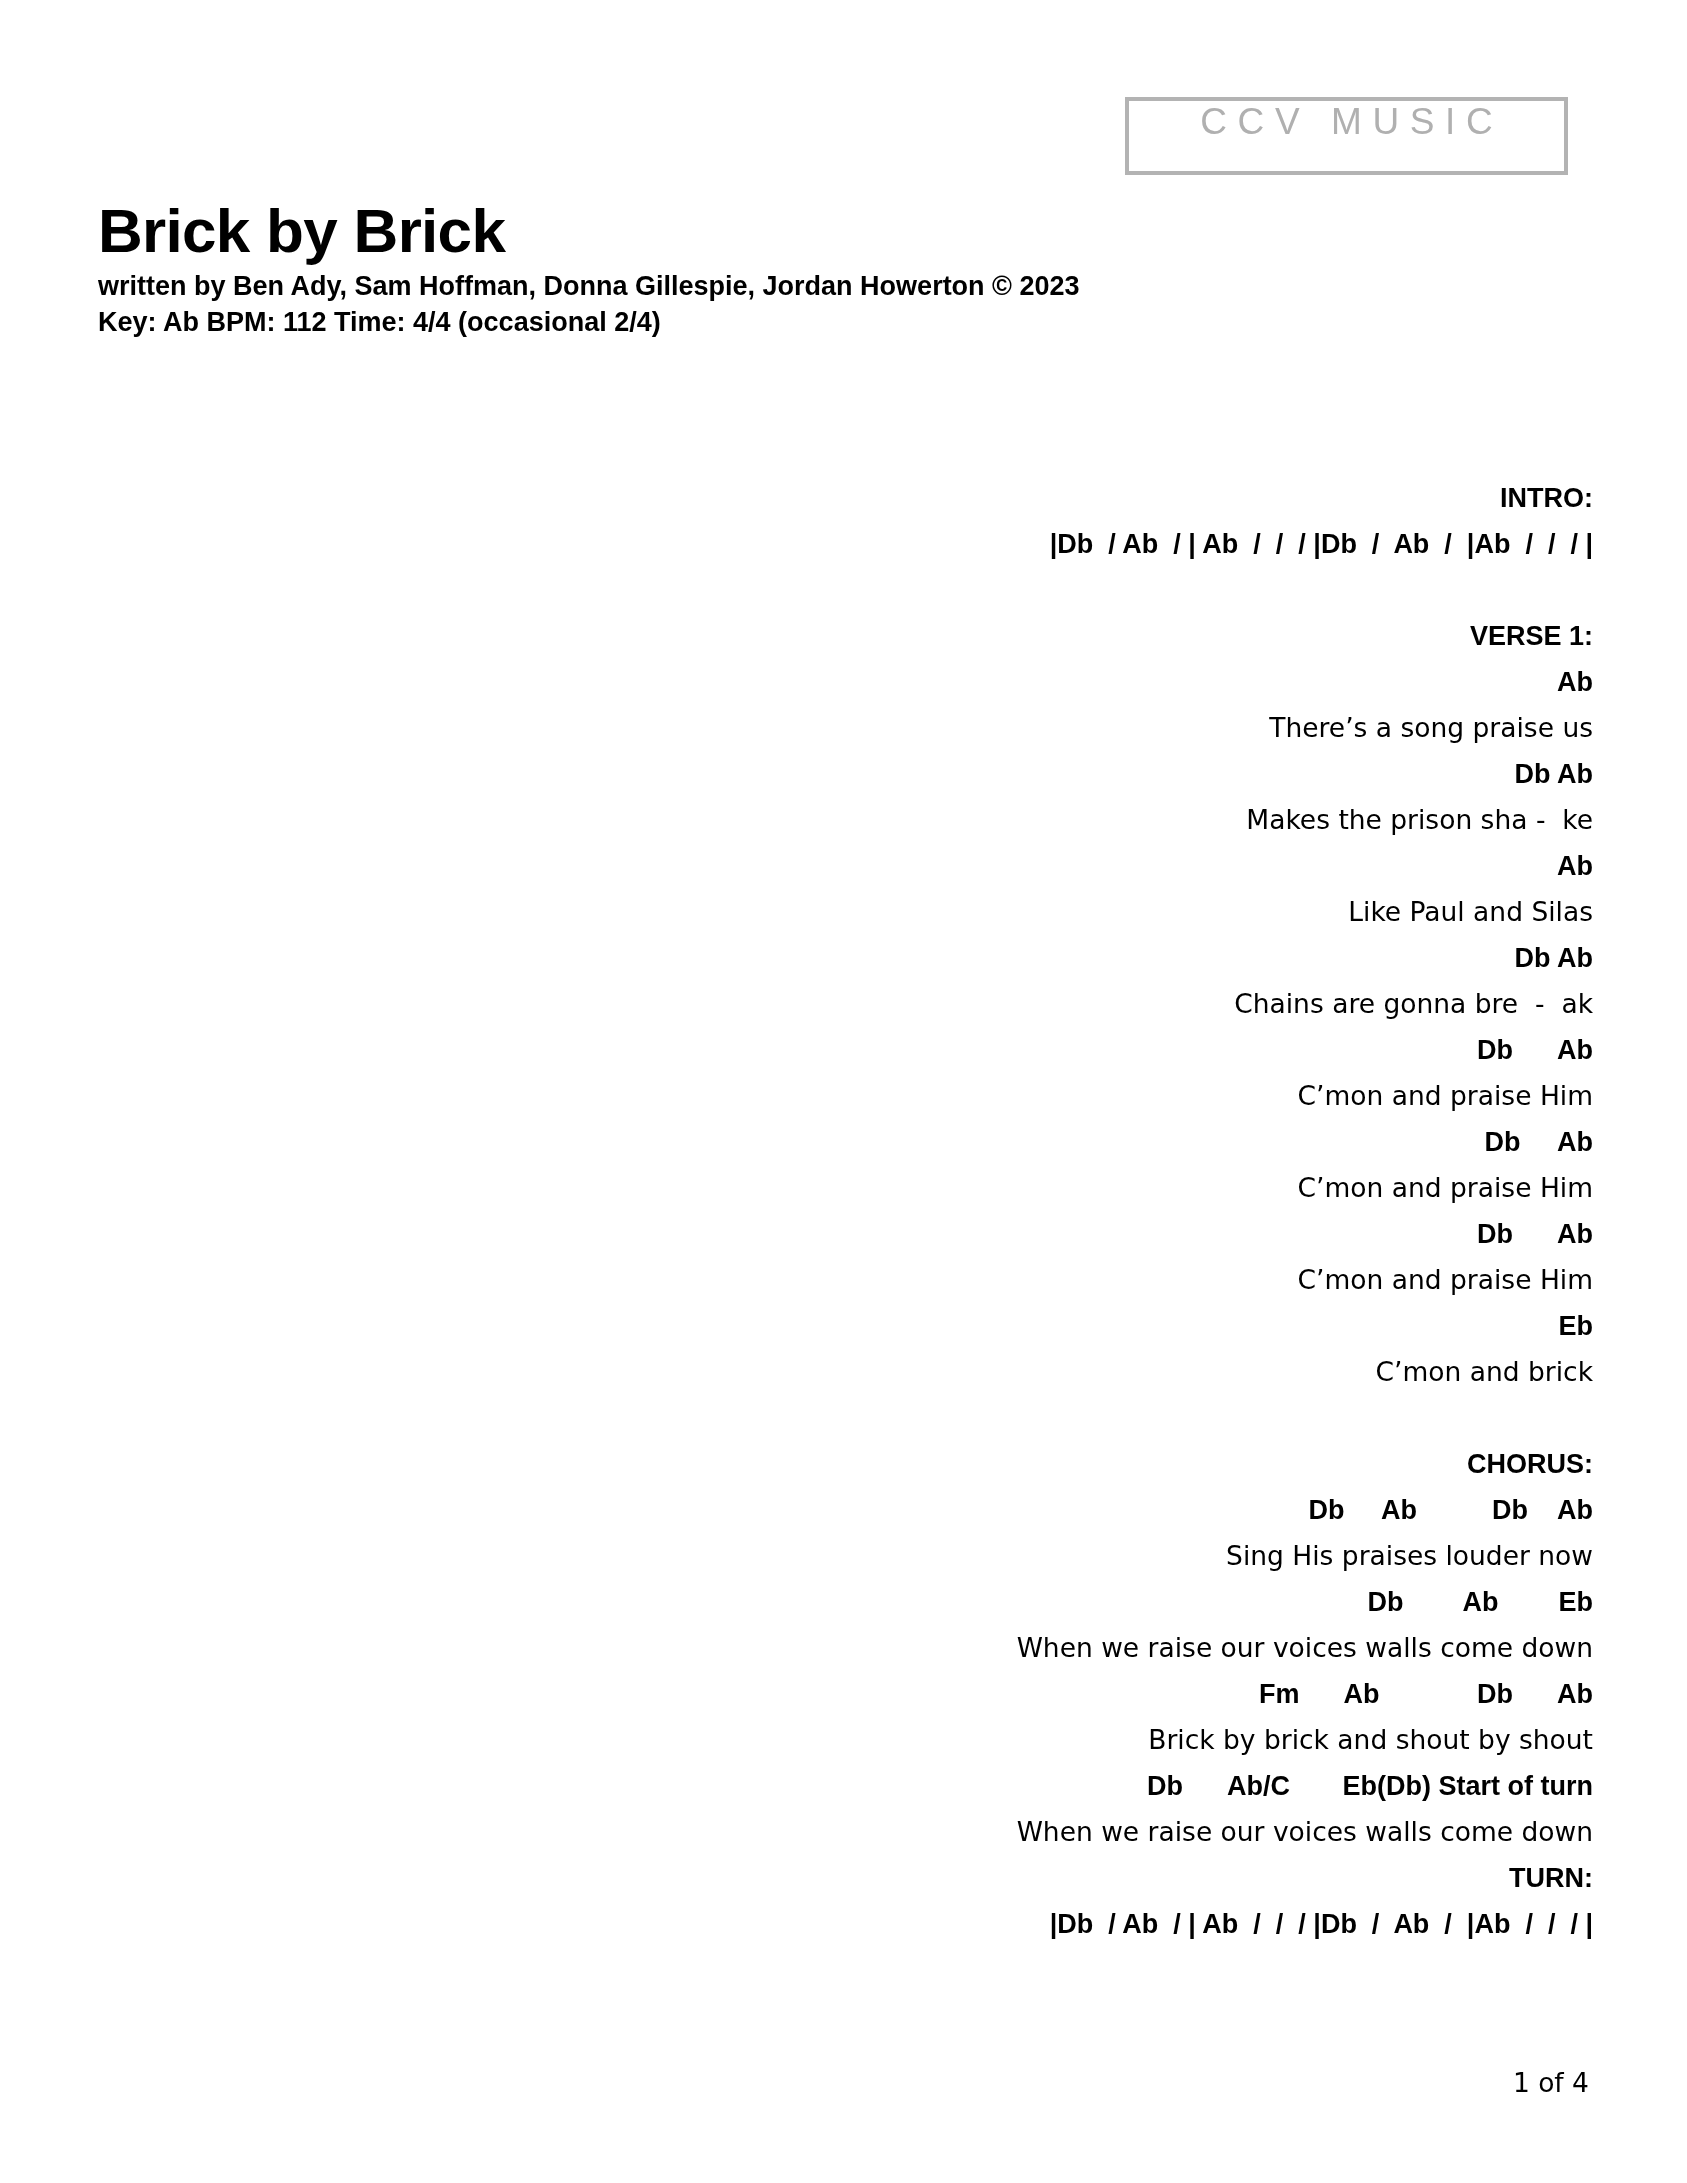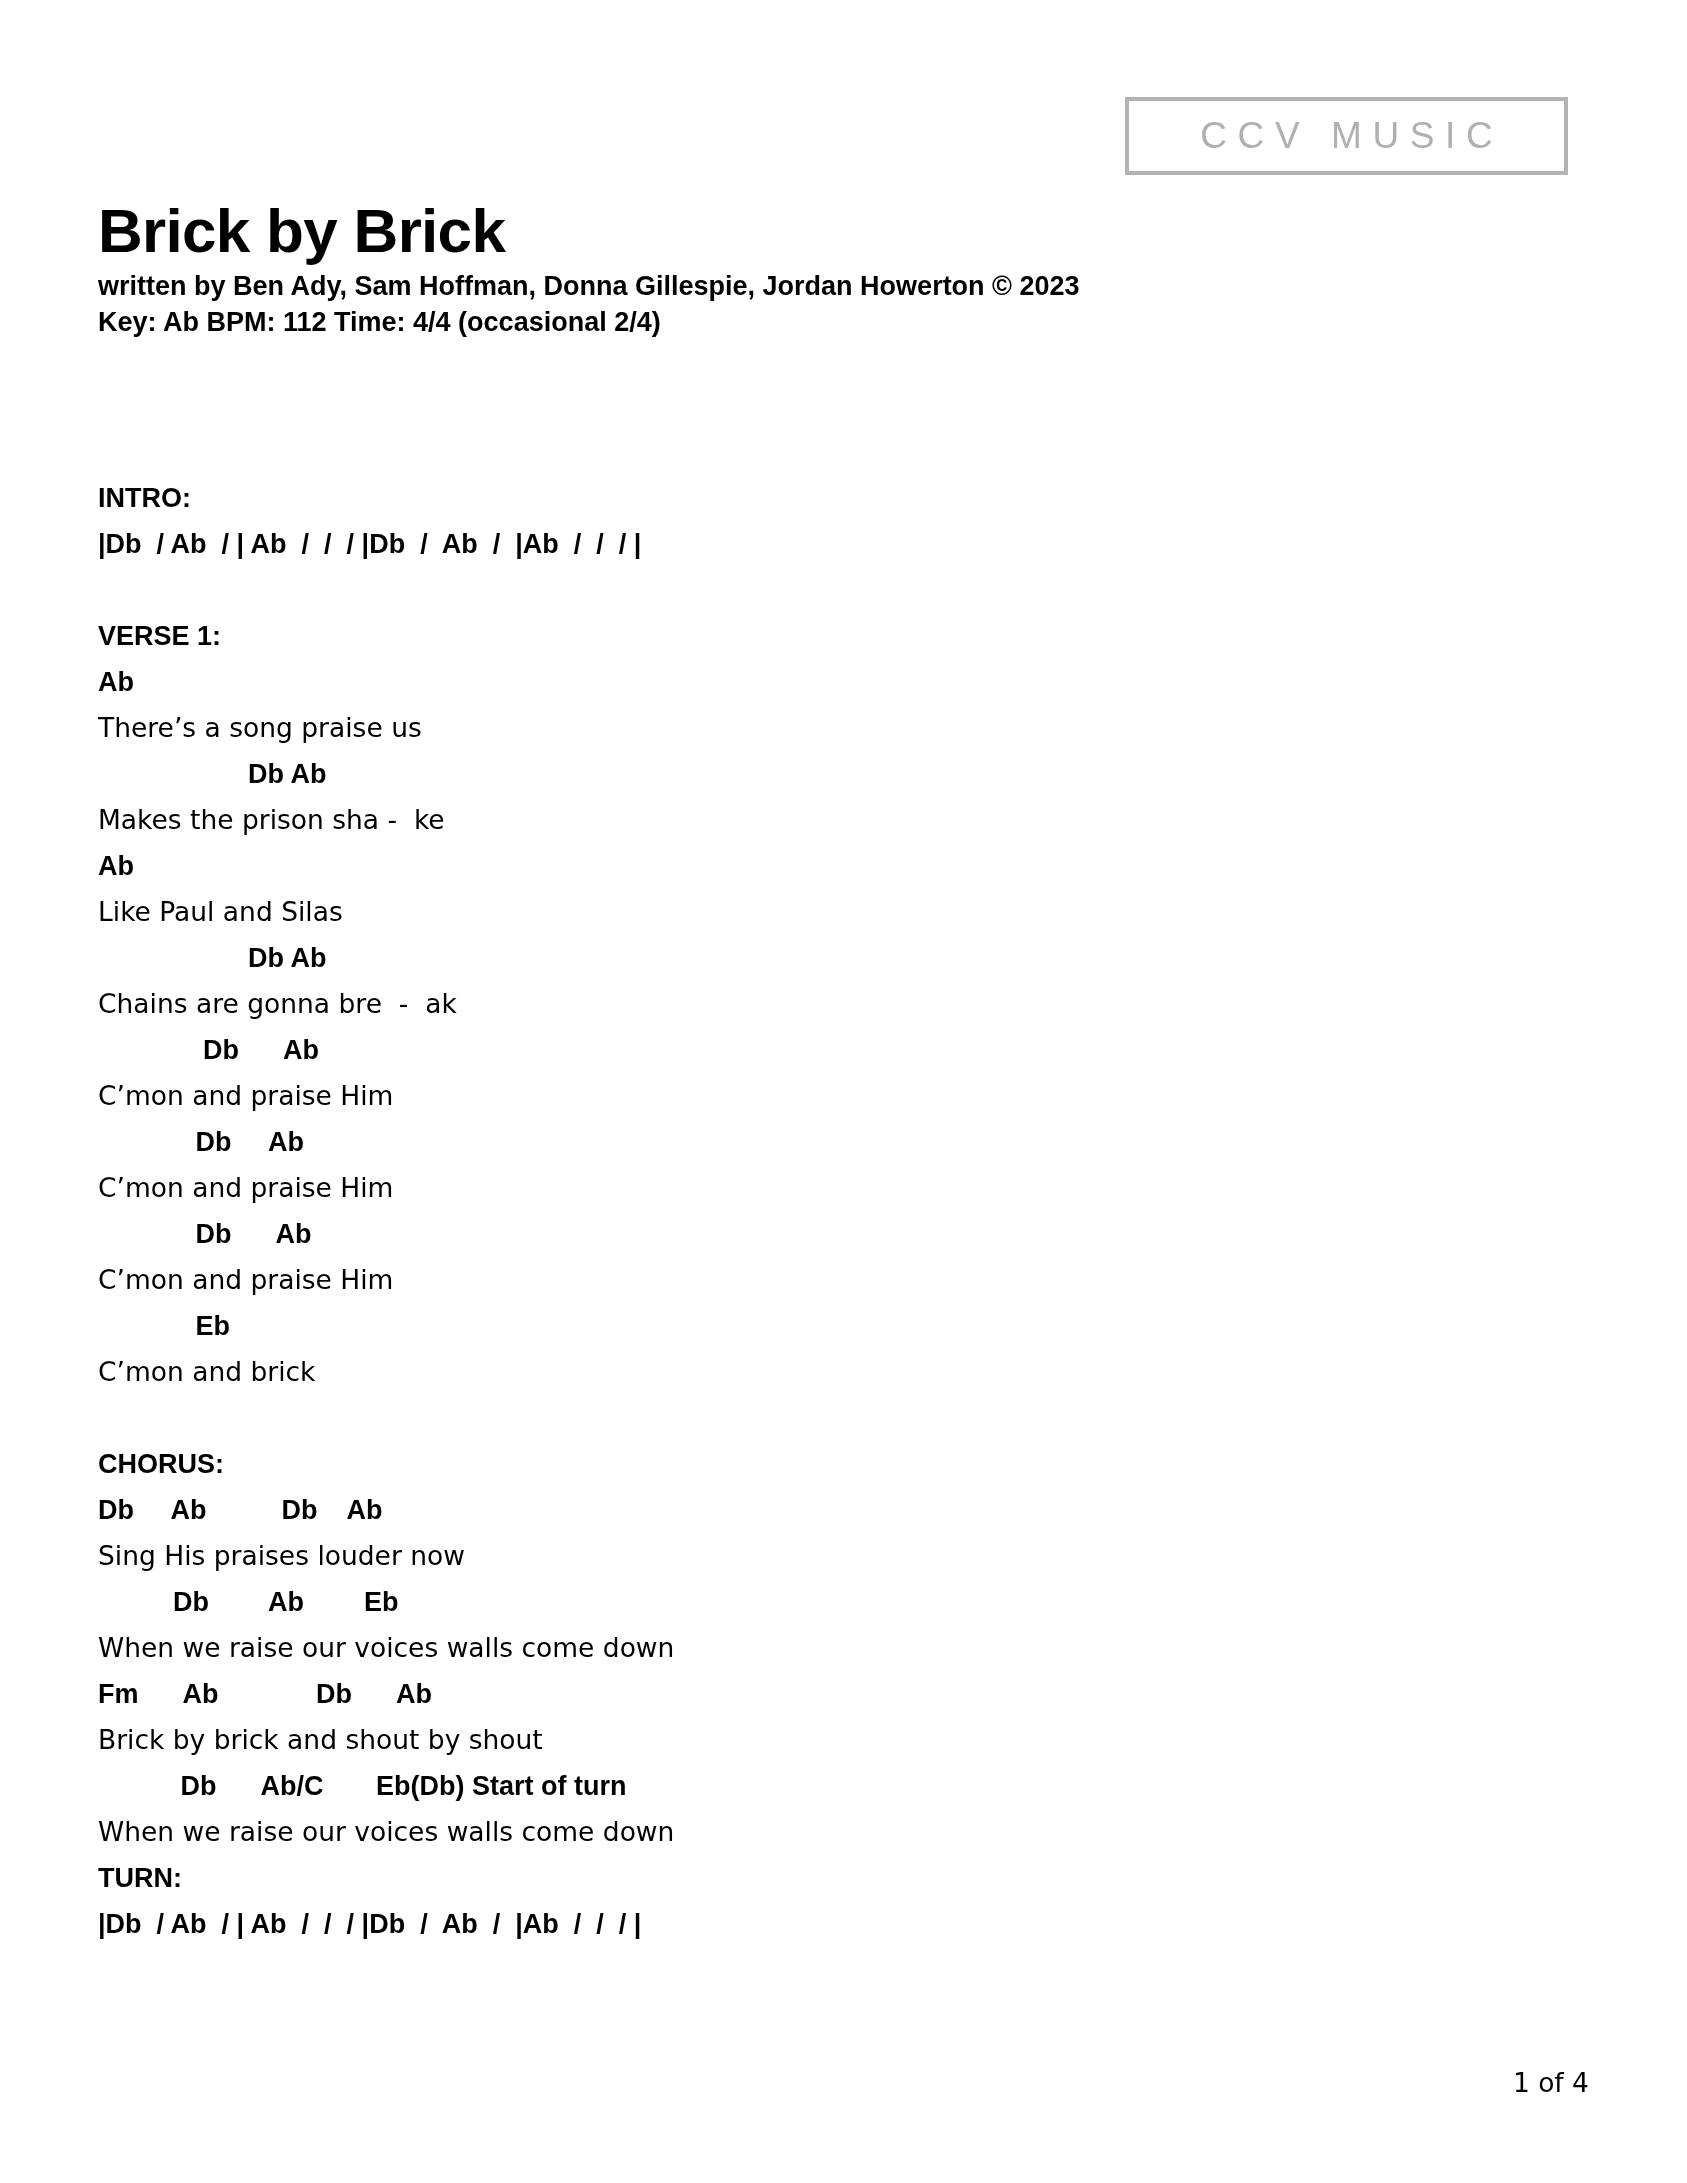--- a/index.html
+++ b/index.html
@@ -26,21 +26,20 @@
   
   .logo-box {
     position: absolute;
     left: 1125px;
     top: 97px;
     width: 443px;
     height: 78px;
     border: 4px solid #b3b3b3;
     box-sizing: border-box;
     display: flex;
-    align-items: center;
     justify-content: center;
     background: #ffffff;
   }
   .logo-text {
     font-family: "Liberation Sans", sans-serif;
     font-size: 37px;
     font-weight: 400;
     letter-spacing: 10.6px;
     color: #b0b0b0;
     text-indent: 10.6px;
@@ -70,20 +69,21 @@
     line-height: 36px;
     white-space: nowrap;
   }
 
   
   .chart {
     position: absolute;
     left: 98px;
     top: 475px;
     width: 1495px;
+    text-align: right;
   }
 
   .section-label {
     font-family: "Liberation Sans", sans-serif;
     font-weight: bold;
     font-size: 27px;
     line-height: 46px;
     white-space: pre;
   }
 

